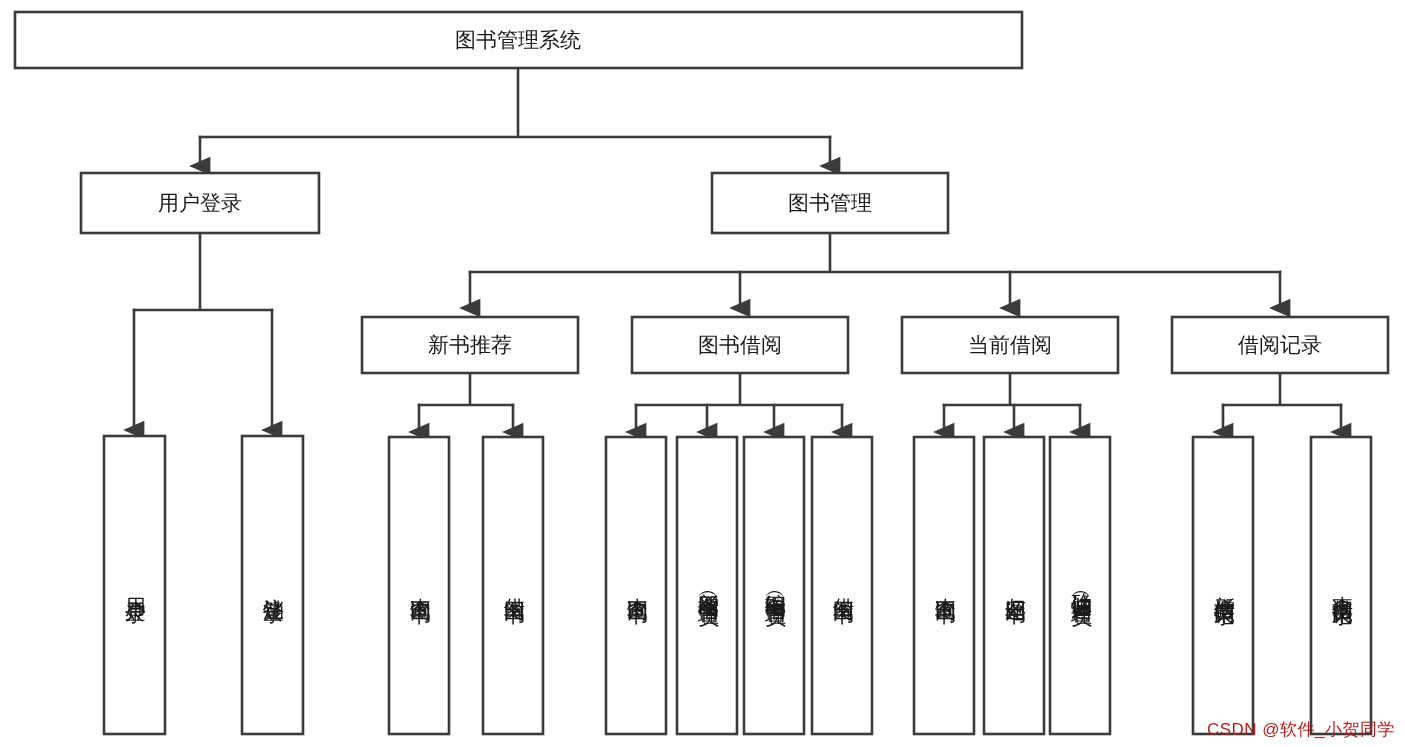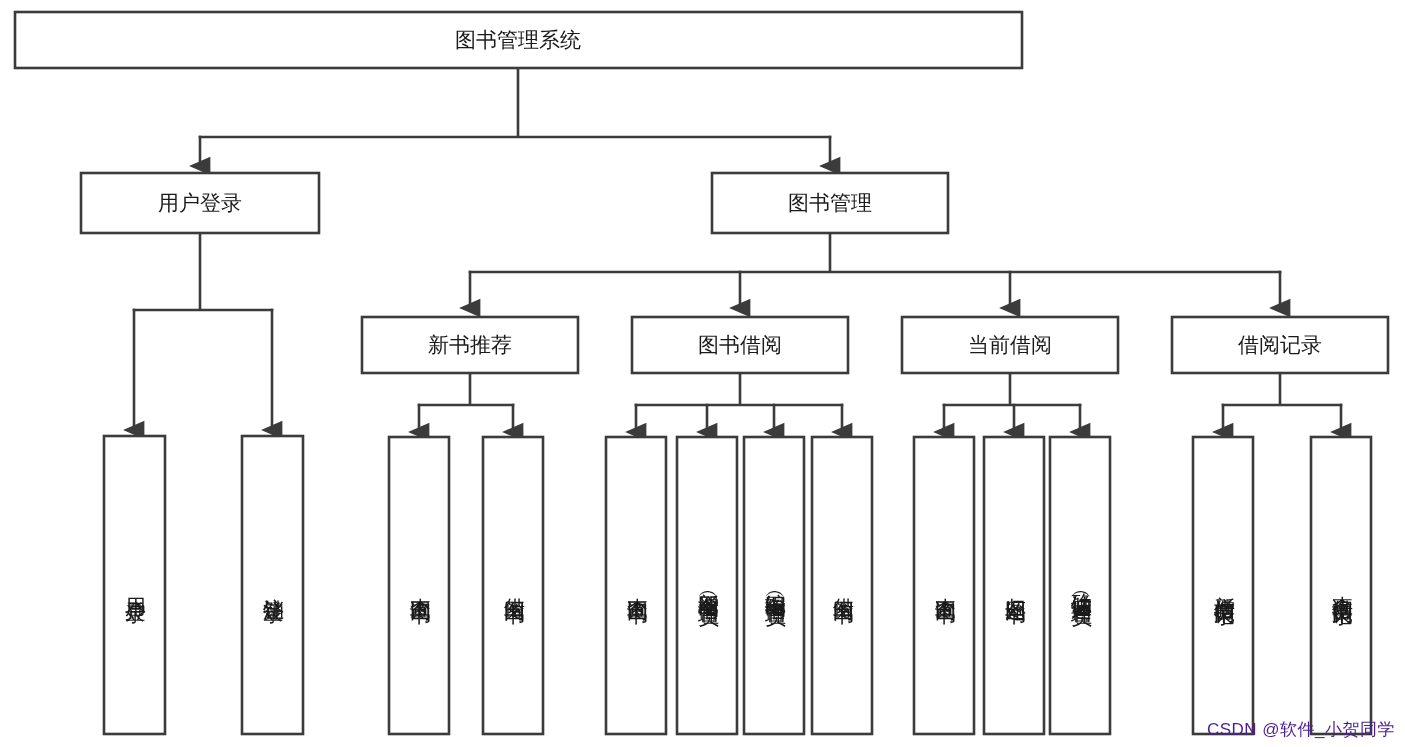--- a/index.html
+++ b/index.html
@@ -22,21 +22,21 @@
   .node-label.vert{
     writing-mode:vertical-rl;
     text-orientation:upright;
     letter-spacing:2px;
   }
   .watermark{
     position:absolute;
     right:10px;bottom:6px;
     font-family:"Liberation Sans","DejaVu Sans",sans-serif;
     font-size:17px;
-    color:#4c1d95;
+    color:#b91c1c;
     white-space:nowrap;
     letter-spacing:0.5px;
     pointer-events:none;
   }
 </style>
 </head>
 <body>
 
 <div id="diagram-root">
 

